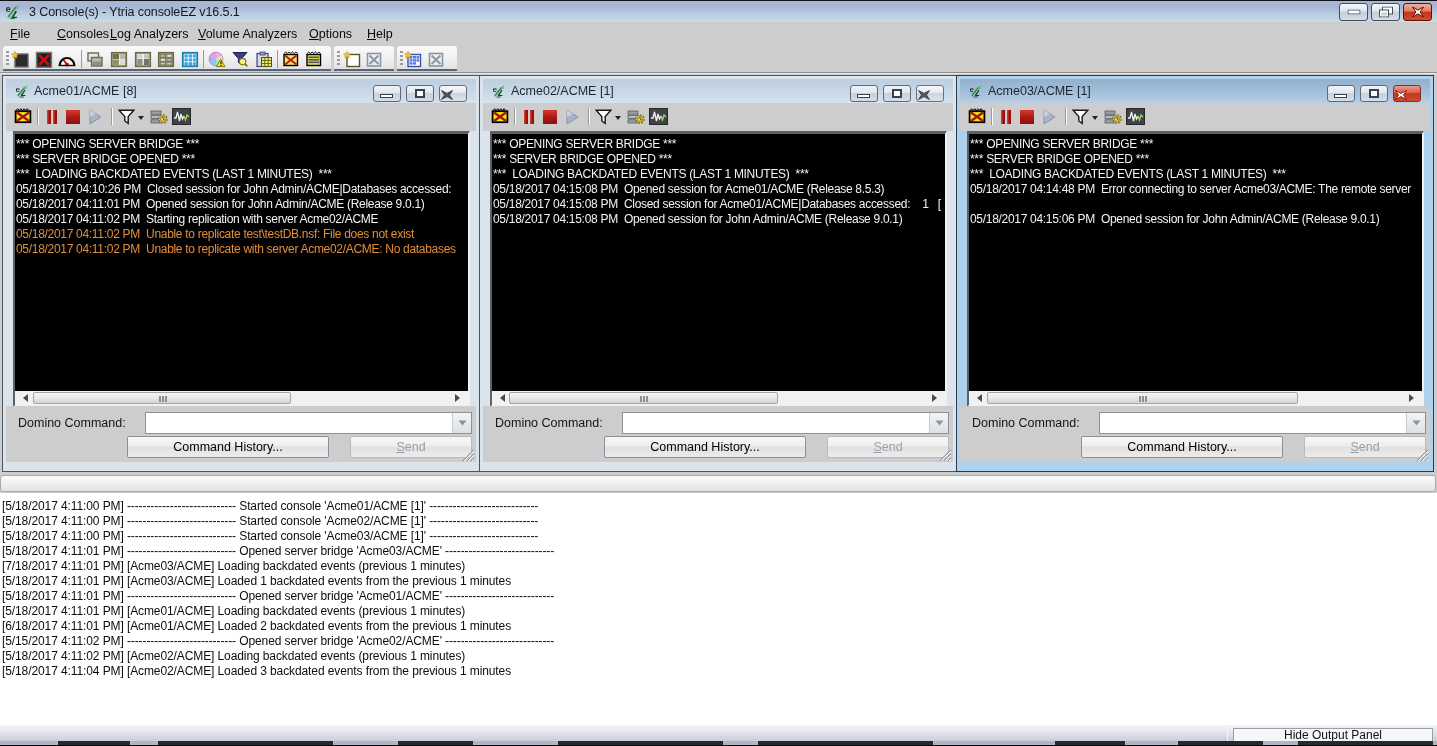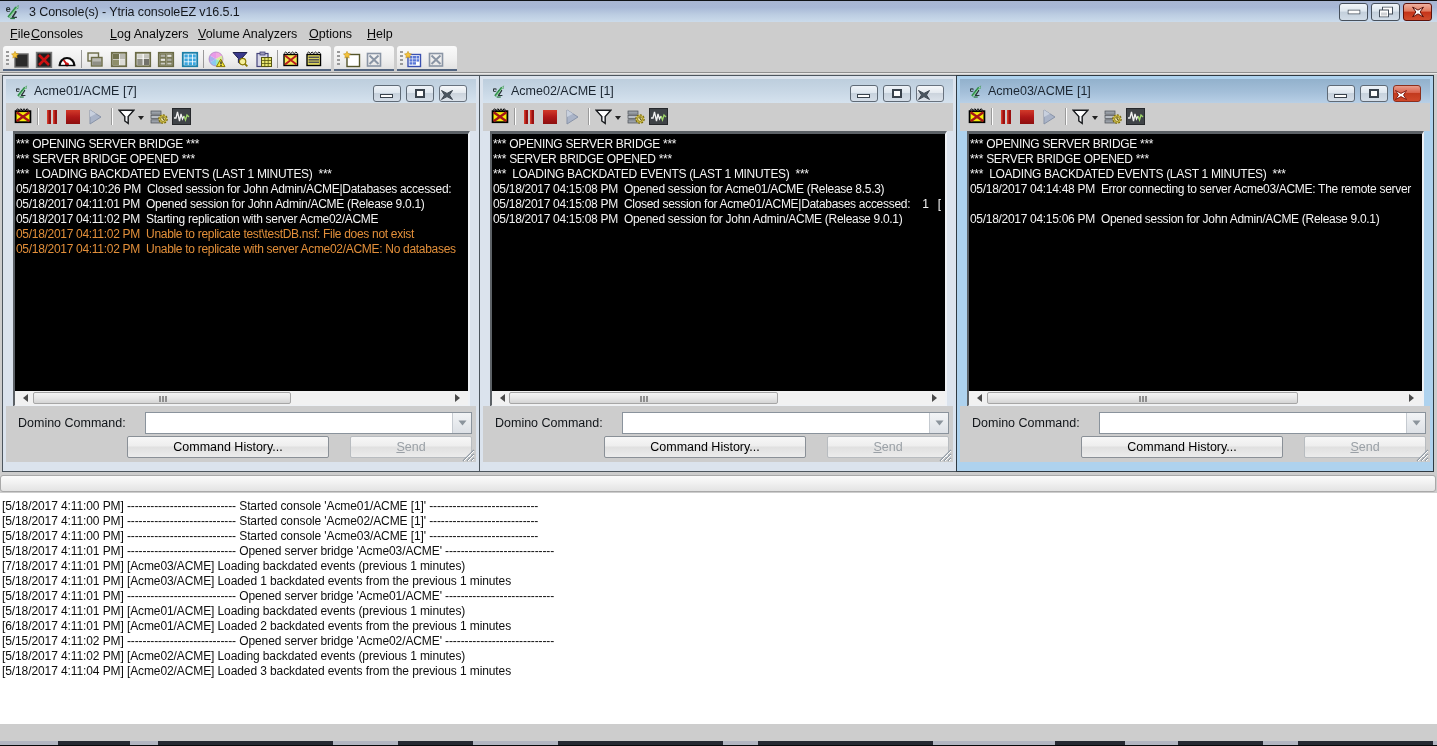--- a/index.html
+++ b/index.html
@@ -116,21 +116,21 @@
         </svg>
       </span>
   <span class="wcb" id="wcb-close" style="right:5px">
         <svg width="15" height="11" viewBox="0 0 15 11">
           <path d="M2 0.5 L7.5 3.6 L13 0.5 L9.6 5.5 L13 10.5 L7.5 7.4 L2 10.5 L5.4 5.5 Z" fill="#fff" stroke="#5e120a" stroke-width="1"></path>
         </svg>
       </span>
  </div>
  <div id="menu">
   <span style="left:10px"><u>F</u>ile</span>
-  <span style="left:31px"><u>C</u>onsoles</span>
+  <span style="left:57px"><u>C</u>onsoles</span>
   <span style="left:110px"><u>L</u>og Analyzers</span>
   <span style="left:198px"><u>V</u>olume Analyzers</span>
   <span style="left:309px"><u>O</u>ptions</span>
   <span style="left:367px"><u>H</u>elp</span>
  </div>
  <div id="mtool">
   <span class="band" style="left:3px;width:328px"></span>
   <span class="band" style="left:334px;width:60px"></span>
   <span class="band" style="left:397px;width:60px"></span>
   <span class="bgrip" style="left:6px;top:6px"></span>
@@ -267,21 +267,21 @@
  <div class="wbody">
   <div class="wtitle" style="background:linear-gradient(180deg,#bdcedd 0%,#c9d8e6 55%,#d5e2ee 100%)">
    <svg class="ezi" width="13" height="15" viewBox="0 0 16 16">
 <text x="-0.5" y="8" font-family="Liberation Sans" font-size="10" font-weight="bold" fill="#2a3438">e</text>
 <text x="5.5" y="14" font-family="Liberation Sans" font-size="13" font-weight="bold" fill="#2a3438">z</text>
 <path d="M2.5 13.5 L11 3" stroke="#2f8f4a" stroke-width="2.6"></path>
 <path d="M3.5 13.8 L11.6 3.8" stroke="#8fd49a" stroke-width="1.2"></path>
 <path d="M11 3 L13 1 L12.6 4.6 Z" fill="#dff0df" stroke="#2f8f4a" stroke-width="0.7"></path>
 <rect x="4.5" y="14" width="5" height="1.6" fill="#2e7d46"></rect>
 </svg>
-   <span class="wtxt">Acme01/ACME [7]</span>
+   <span class="wtxt">Acme01/ACME [8]</span>
    <span class="wbtn" style="right:75px">
             <b class="gmin"></b>
           </span>
    <span class="wbtn" style="right:42px">
             <b class="grest"></b>
           </span>
    <span class="wbtn" style="right:9px;background:linear-gradient(180deg,#f6f8fa 0%,#e4e9ef 45%,#ccd4dd 50%,#dbe2ea 100%);border-color:#68727e"><svg width="14" height="10" viewBox="0 0 14 10">
               <path d="M1.5 0.5 L7 3.4 L12.5 0.5 L9.5 5 L12.5 9.5 L7 6.6 L1.5 9.5 L4.5 5 Z" fill="#4a5560" stroke="#39424c" stroke-width="0.9"></path>
             </svg></span>
   </div>
@@ -627,20 +627,24 @@
 <div>[5/18/2017 4:11:01 PM] ---------------------------- Opened server bridge 'Acme03/ACME' ----------------------------</div>
 <div>[7/18/2017 4:11:01 PM] [Acme03/ACME] Loading backdated events (previous 1 minutes)</div>
 <div>[5/18/2017 4:11:01 PM] [Acme03/ACME] Loaded 1 backdated events from the previous 1 minutes</div>
 <div>[5/18/2017 4:11:01 PM] ---------------------------- Opened server bridge 'Acme01/ACME' ----------------------------</div>
 <div>[5/18/2017 4:11:01 PM] [Acme01/ACME] Loading backdated events (previous 1 minutes)</div>
 <div>[6/18/2017 4:11:01 PM] [Acme01/ACME] Loaded 2 backdated events from the previous 1 minutes</div>
 <div>[5/15/2017 4:11:02 PM] ---------------------------- Opened server bridge 'Acme02/ACME' ----------------------------</div>
 <div>[5/18/2017 4:11:02 PM] [Acme02/ACME] Loading backdated events (previous 1 minutes)</div>
 <div>[5/18/2017 4:11:04 PM] [Acme02/ACME] Loaded 3 backdated events from the previous 1 minutes</div>
  </div>
+ <div id="bbar">
+  <span id="bsep"></span>
+  <span id="hop">Hide Output Panel</span>
+ </div>
  <div id="task">
       <i style="left:58px;width:72px"></i>
       <i style="left:158px;width:175px"></i>
       <i style="left:398px;width:75px"></i>
       <i style="left:558px;width:165px"></i>
       <i style="left:758px;width:175px"></i>
       <i style="left:1055px;width:70px"></i>
       <i style="left:1178px;width:85px"></i>
       <i style="left:1298px;width:135px"></i>
     </div>

